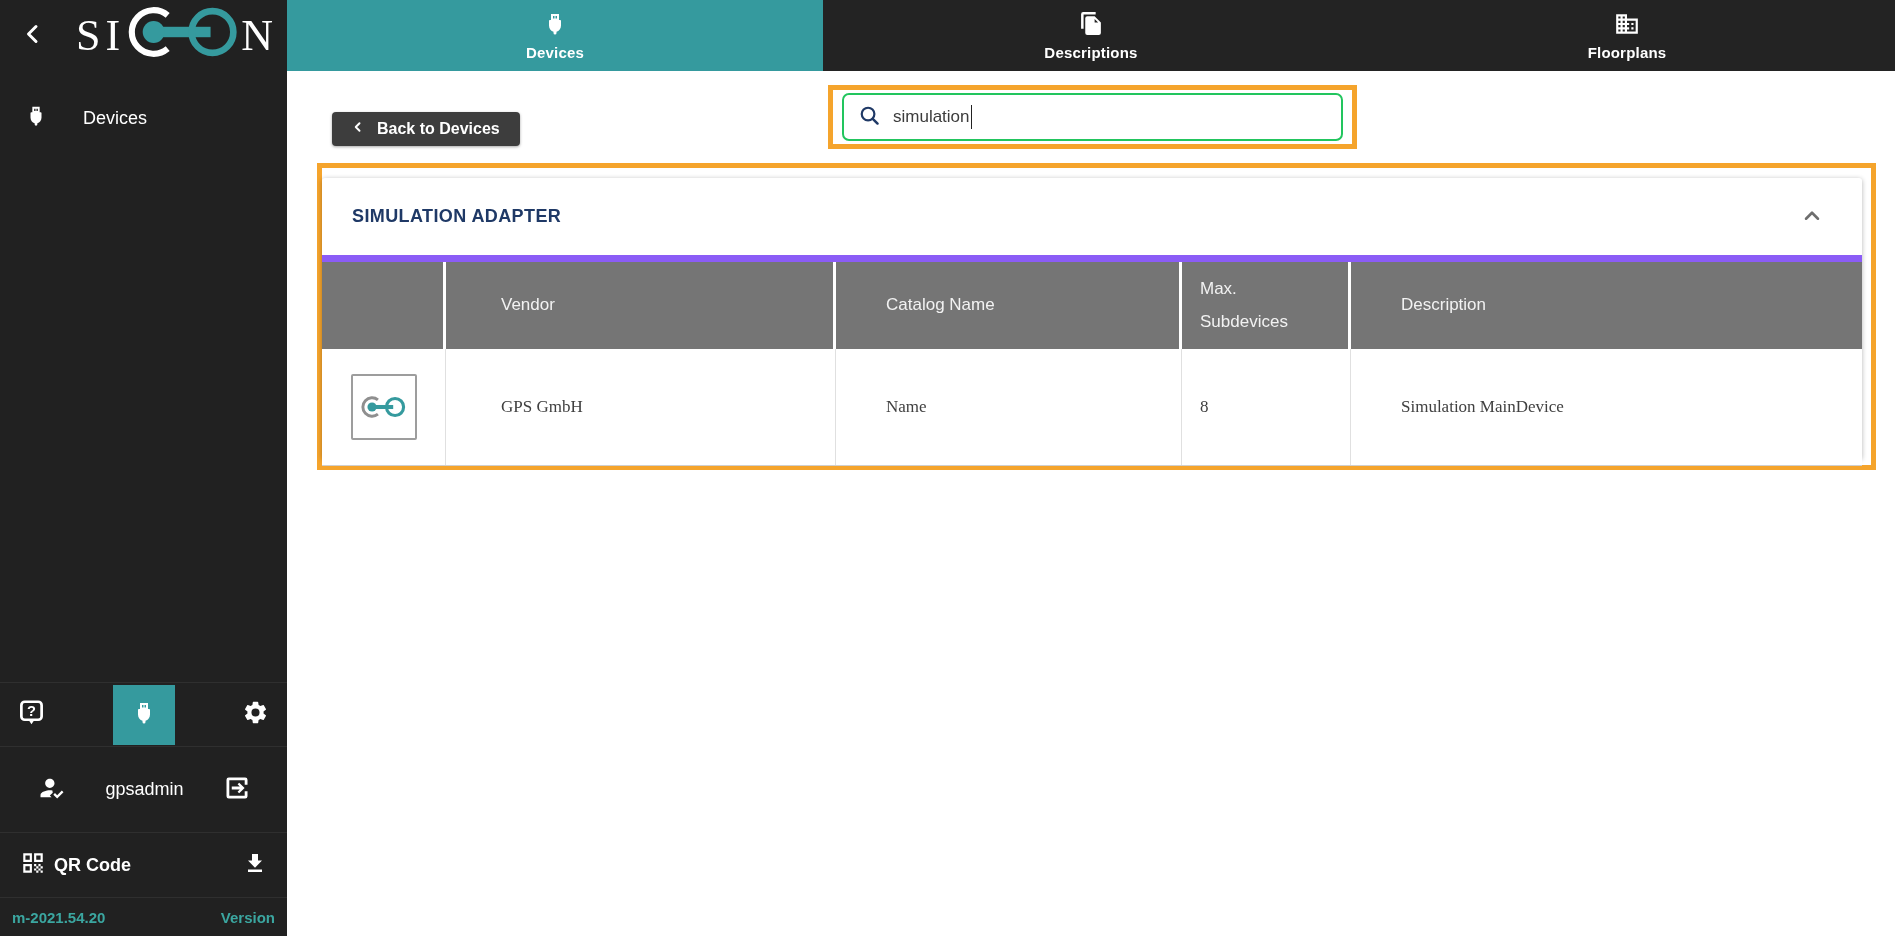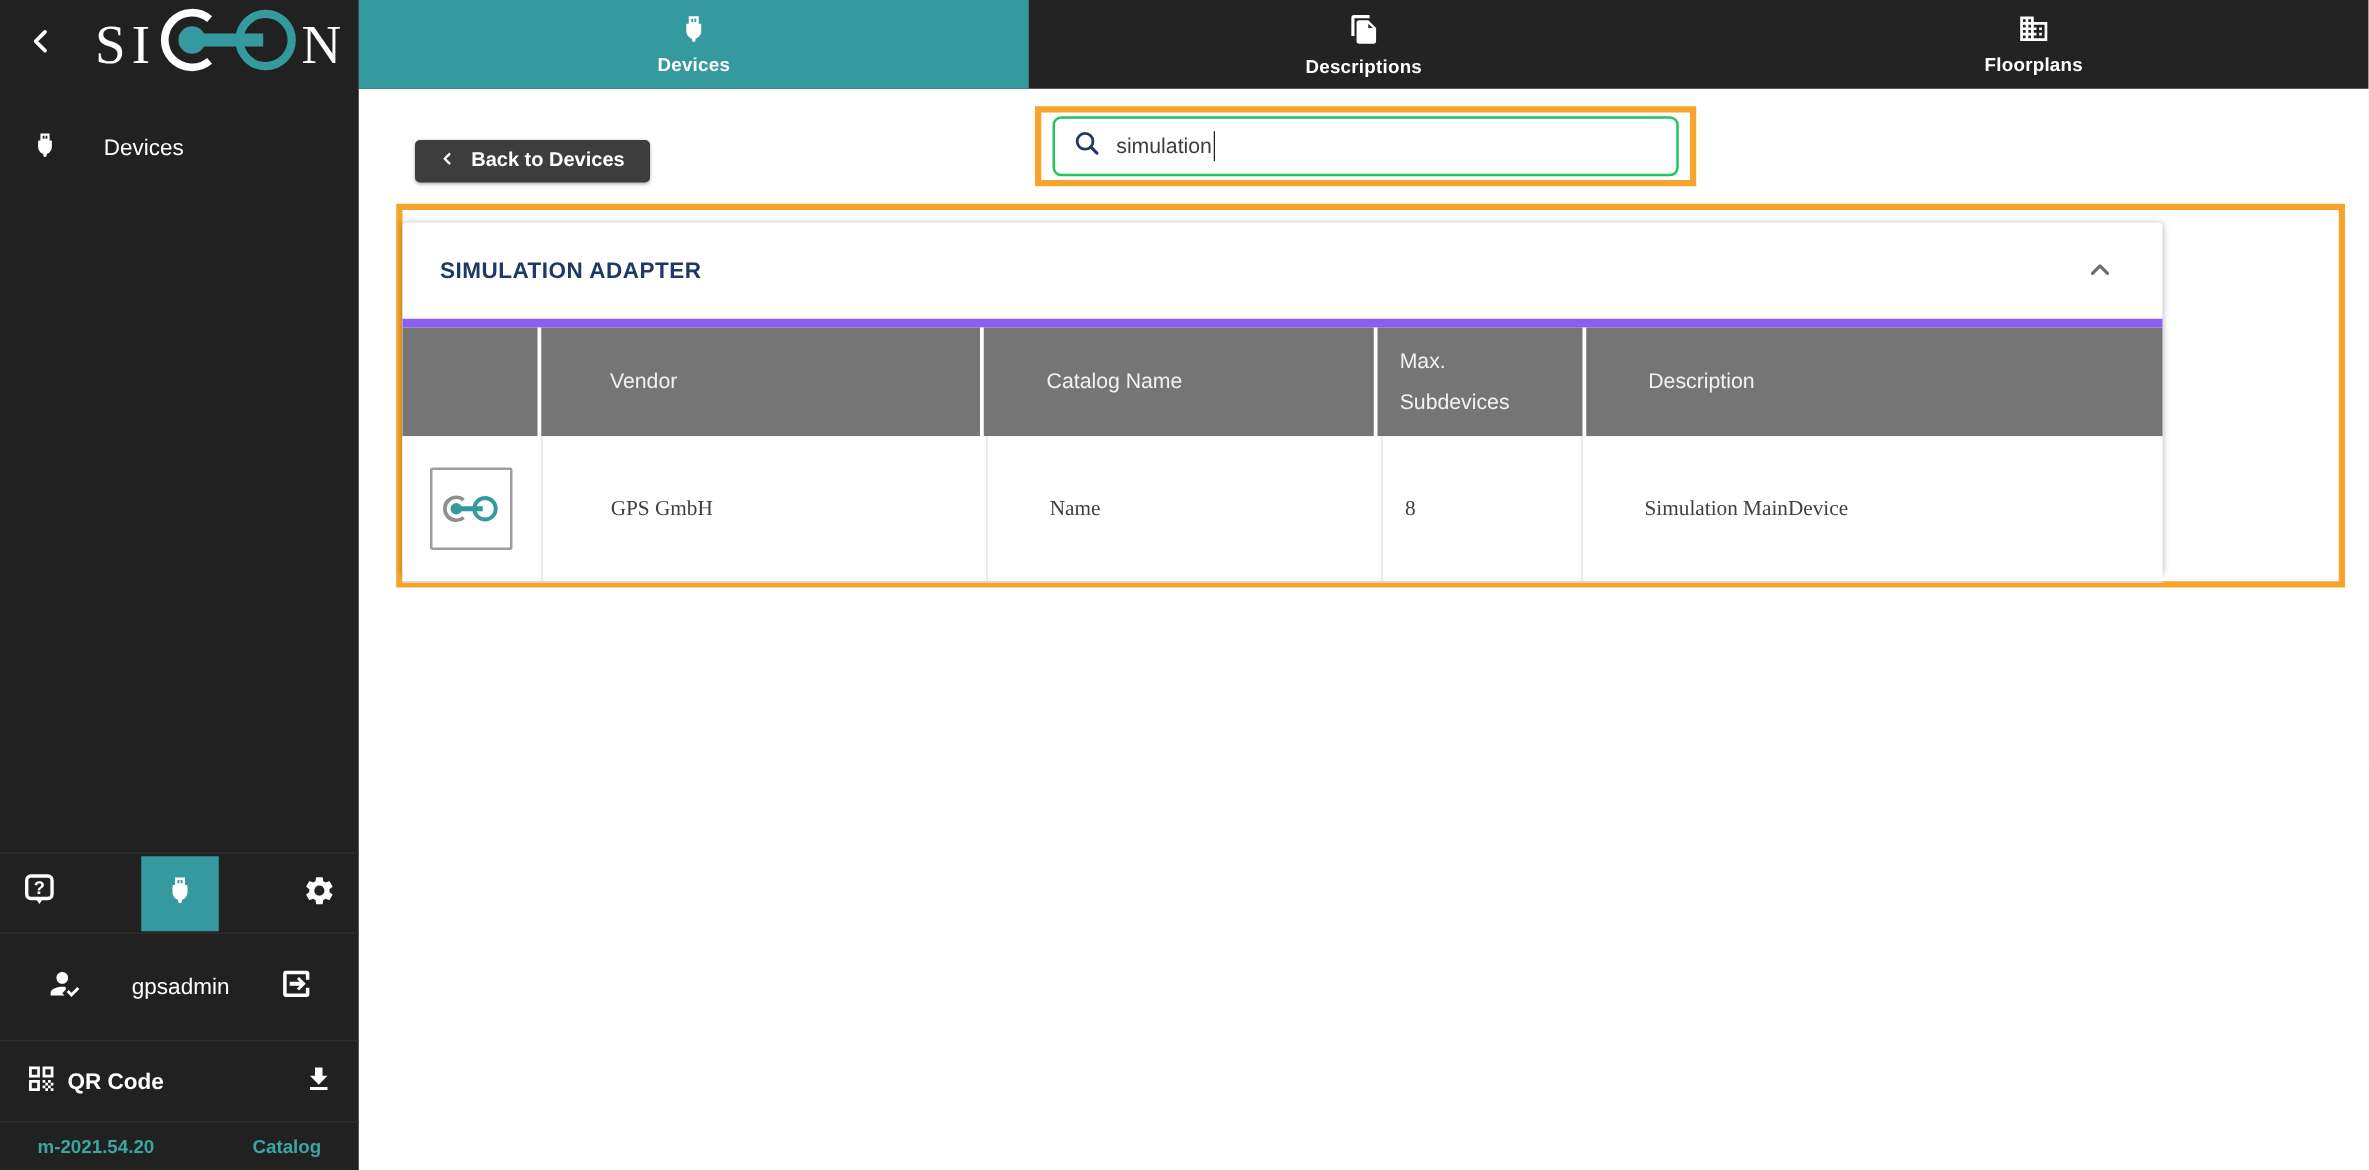--- a/index.html
+++ b/index.html
@@ -27,21 +27,21 @@
 
   .sb-footer { position:absolute; left:0; bottom:0; width:100%; }
   .sb-row { border-top:1px solid #2f2f2f; display:flex; align-items:center; }
   .icons-row { height:64px; justify-content:space-between; padding:0 18px; }
   .active-tool { width:62px; height:60px; background:#359a9e; display:flex; align-items:center; justify-content:center; }
   .tool-btn { display:flex; align-items:center; justify-content:center; cursor:pointer; }
   .user-row { height:86px; padding:0 36px;justify-content:center; }
   .user-name { flex:1; text-align:center; font-size:18px; color:#fff; }
   .qr-row { height:65px; padding:0 20px; }
   .qr-label { margin-left:8px; font-size:18px; font-weight:700; color:#fff; flex:1; }
-  .version-row { height:39px; padding:0 30px; justify-content:space-between; }
+  .version-row { height:39px; padding:0 12px; justify-content:space-between; }
   .version-row span { color:#3ba6a0; font-size:15px; font-weight:700; }
 
   
   .tabbar {
     position:absolute; left:287px; top:0; width:1608px; height:71px;
     background:#232323; display:flex; z-index:1;
   }
   .tab {
     flex:1; display:flex; flex-direction:column; align-items:center; justify-content:center;
     gap:3px; color:#fff; cursor:pointer;
@@ -71,21 +71,21 @@
   }
   .search-text { margin-left:12px; font-size:17px; color:#3c3c3c; }
   .caret { width:1.5px; height:24px; background:#222; margin-left:1px; animation:blink 1s steps(1) infinite; }
   @keyframes blink { 50% { opacity:0; } }
 
   .card-highlight {
     position:absolute; left:30px; top:92px; width:1559px; height:307px;
     border:5px solid #f5a42c; padding:10px 9px 6px 0;
   }
   .card {
-    width:1408px; height:281px; background:#fff; border-radius:3px;
+    width:1540px; height:281px; background:#fff; border-radius:3px;
     box-shadow:0 1px 5px rgba(0,0,0,.3); position:relative;
   }
   .card-head { height:77px; display:flex; align-items:center; padding-left:30px; }
   .card-title { font-size:18px; font-weight:700; color:#1f3966; letter-spacing:.4px; }
   .collapse-btn {
     position:absolute; right:36px; top:25px; background:none; border:none; cursor:pointer;
     width:28px; height:28px; display:flex; align-items:center; justify-content:center;
   }
 
   .tbl { width:100%; border-top:7px solid #8b5cf6; }
@@ -202,21 +202,21 @@
           <span>
             <svg width="24" height="24" viewBox="0 0 24 24" fill="#fff">
               <path d="M5 18.6h14V21H5zM19 9.5h-4V3H9v6.5H5l7 7.2 7-7.2z"></path>
             </svg>
           </span>
         </div>
       </div>
 
       <div class="sb-row version-row">
         <span>m-2021.54.20</span>
-        <span>Catalog</span>
+        <span>Version</span>
       </div>
     </div>
   </aside>
 
   <header class="tabbar">
     <div class="tab active">
       <span>
         <svg width="24" height="26" viewBox="0 0 24 24" fill="#fff">
           <path fill-rule="evenodd" d="M8 2h8v6h1.2c.44 0 .8.36.8.8v4.7c0 3.04-1.9 5.6-4.5 6.3V21a1.5 1.5 0 0 1-3 0v-1.2C7.9 19.1 6 16.54 6 13.5V8.8c0-.44.36-.8.8-.8H8V2zM10 4h1.5v2.5H10V4zm2.5 0H14v2.5h-1.5V4z"></path>
         </svg>

